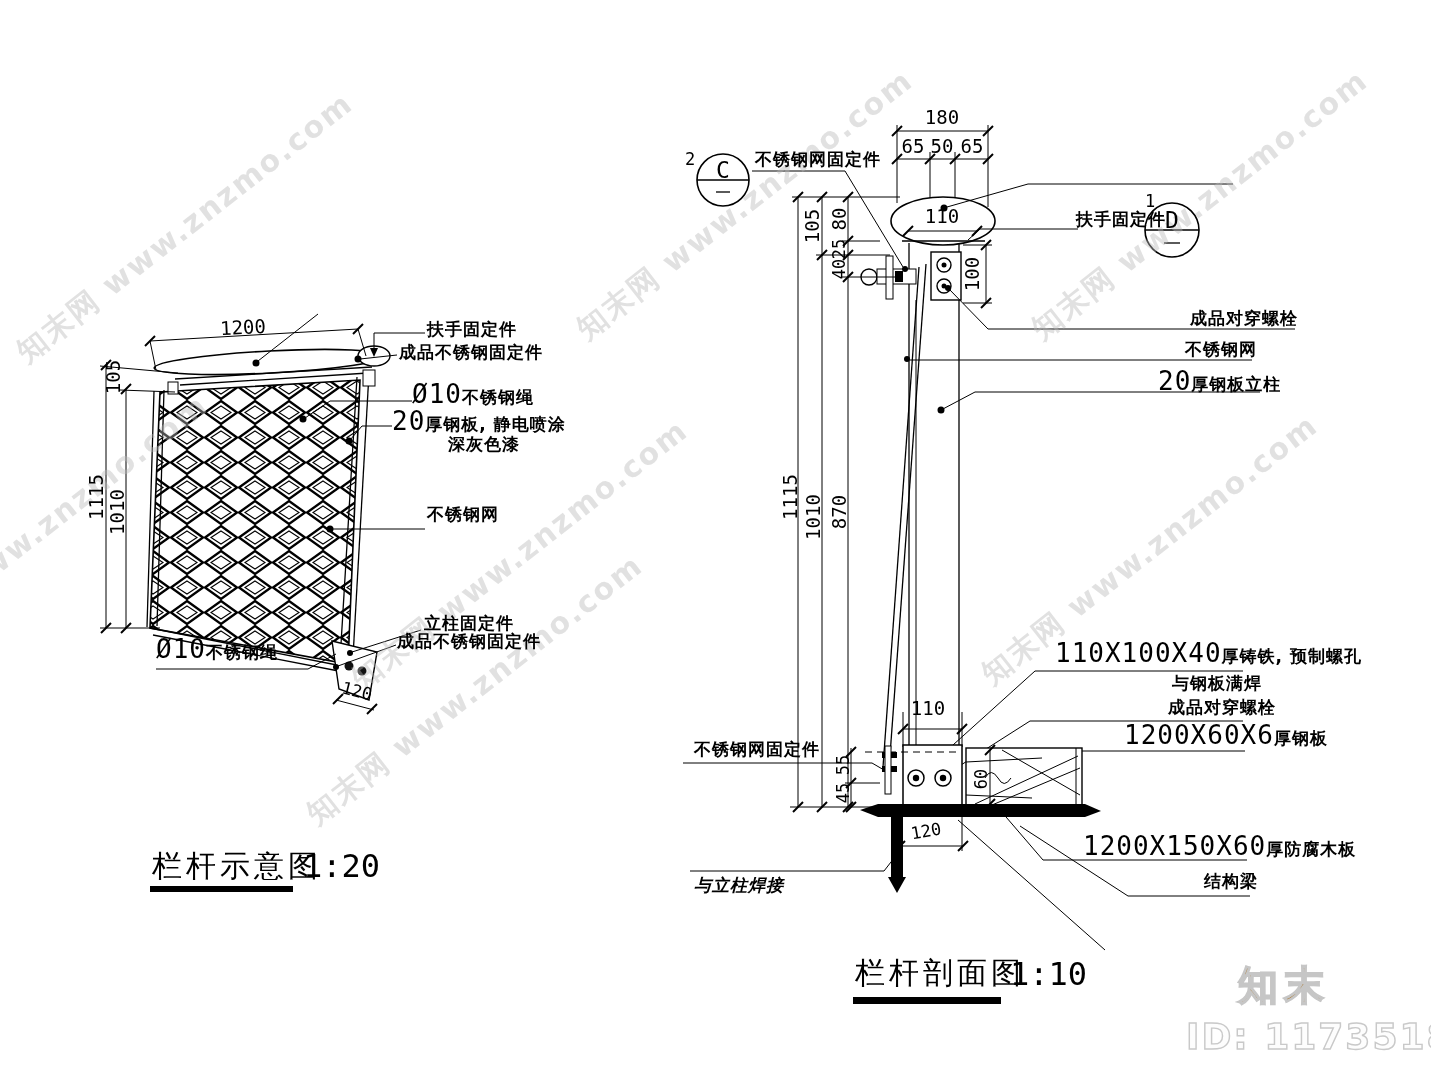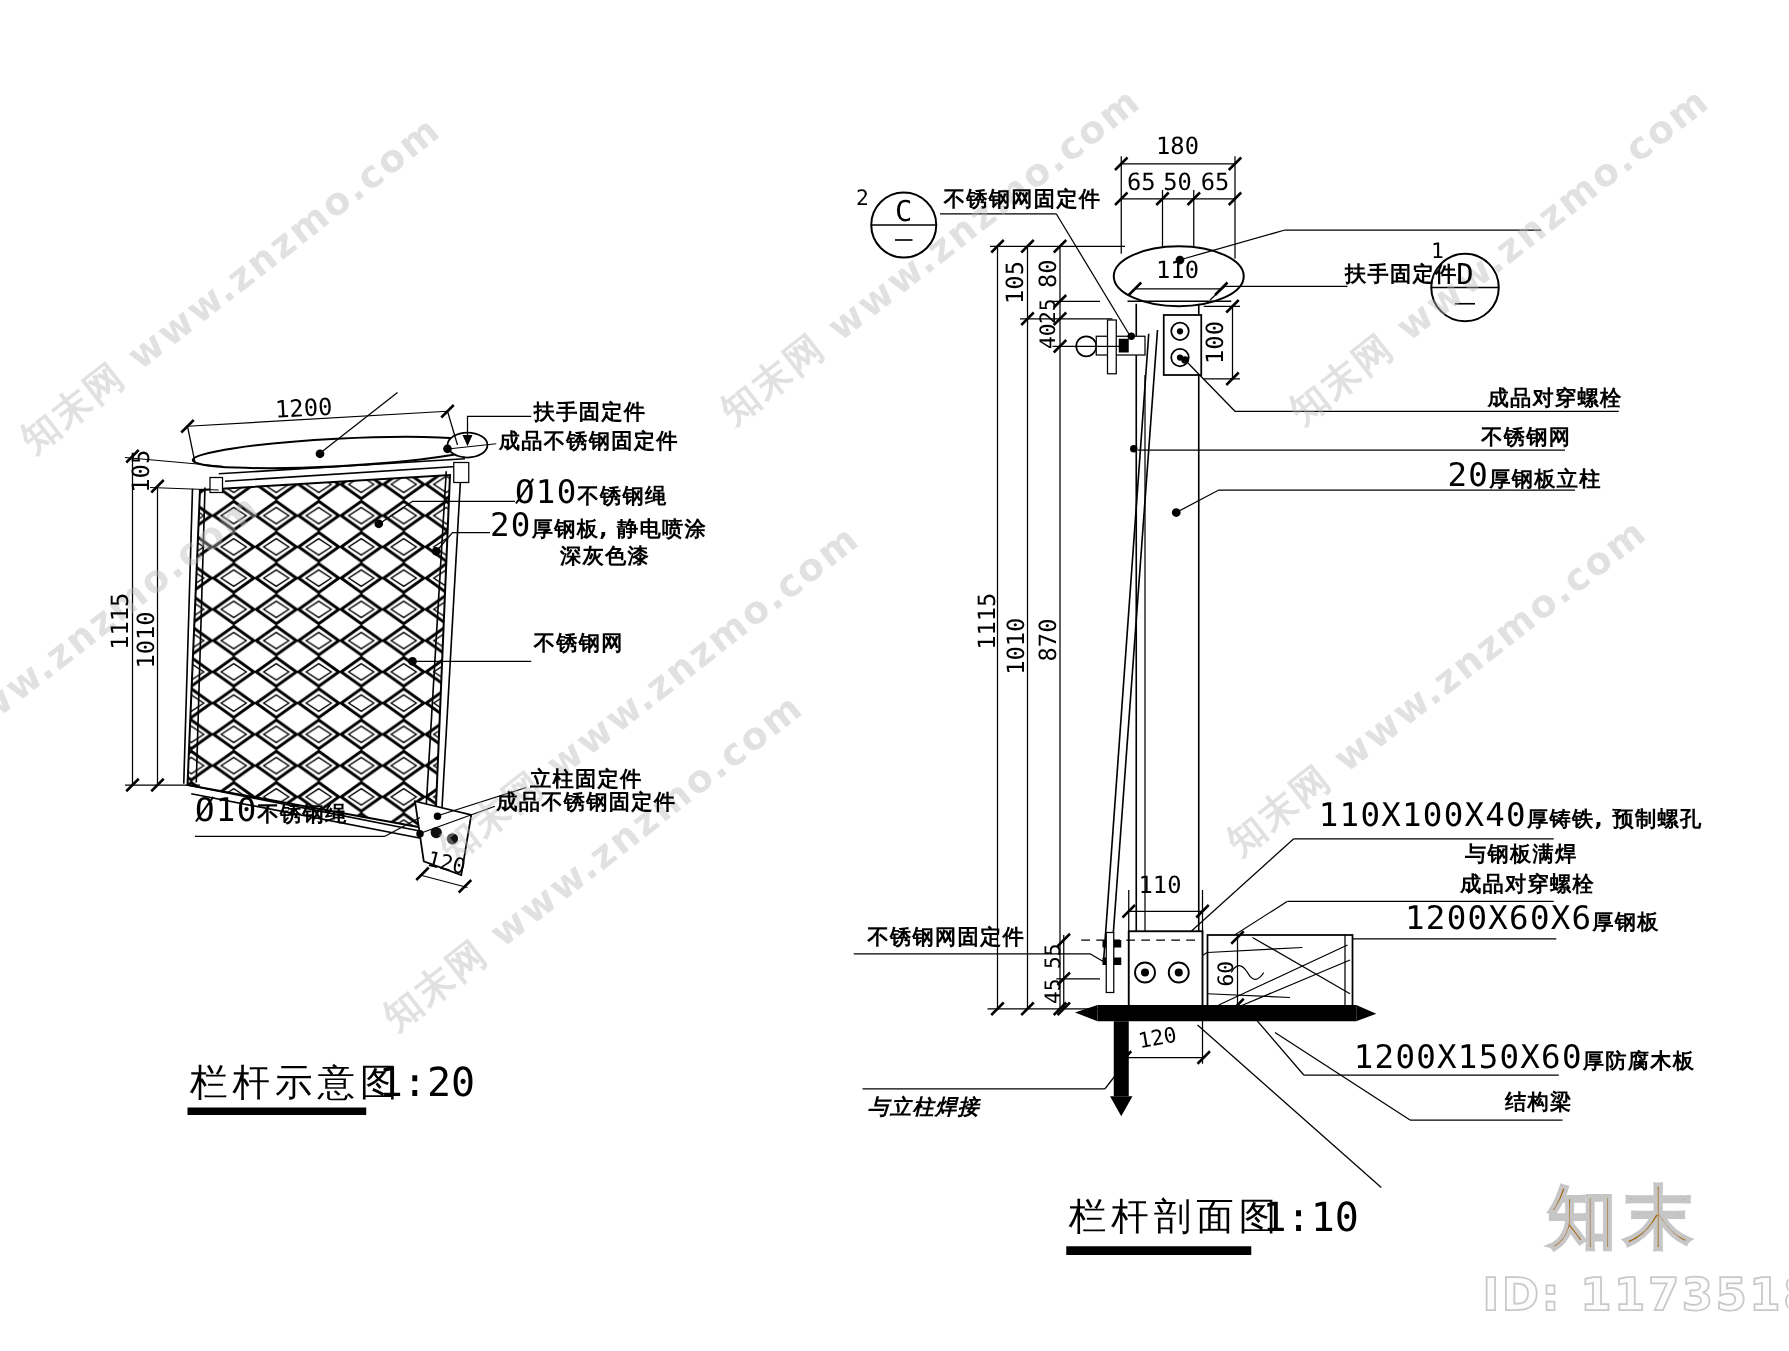--- a/index.html
+++ b/index.html
@@ -15,21 +15,21 @@
   .cns{font-family:"DejaVu Sans",sans-serif;font-weight:bold;font-size:17px;letter-spacing:1px;font-style:italic;}
   .num{font-family:"DejaVu Sans Mono",monospace;font-size:26px;font-weight:400;letter-spacing:1px;}
   .dim{font-family:"DejaVu Sans Mono",monospace;font-size:19px;font-weight:400;}
   .dsm{font-family:"DejaVu Sans Mono",monospace;font-size:17px;font-weight:400;}
   .mark{font-family:"DejaVu Sans Mono",monospace;font-size:23px;font-weight:400;}
   .title{font-size:40px;font-weight:bold;color:#e8392b;letter-spacing:3px;}
   .caption{font-size:30px;font-weight:500;letter-spacing:4px;}
   .capscale{font-family:"DejaVu Sans Mono",monospace;font-size:32px;font-weight:400;}
   .wm{position:absolute;transform:translate(-50%,-50%) rotate(-38deg);
       font-size:30px;font-weight:bold;color:#b9b9b9;opacity:.42;white-space:nowrap;letter-spacing:2px;}
-  .logo{font-size:55px;font-weight:bold;color:#a16207;-webkit-text-stroke:1.6px #c6c6c6;letter-spacing:6px;}
+  .logo{font-size:40px;font-weight:bold;color:#a16207;-webkit-text-stroke:1.6px #c6c6c6;letter-spacing:6px;margin-top:20px;}
   .idtag{font-size:36px;font-weight:bold;color:#fdfdfd;-webkit-text-stroke:1.4px #c9c9c9;letter-spacing:2px;}
 </style>
 </head>
 <body>
 
 <div class="canvas">
 
 <svg width="1431" height="1081" viewBox="0 0 1431 1081">
   <defs>
     <pattern id="mesh" width="34" height="25" patternUnits="userSpaceOnUse">

